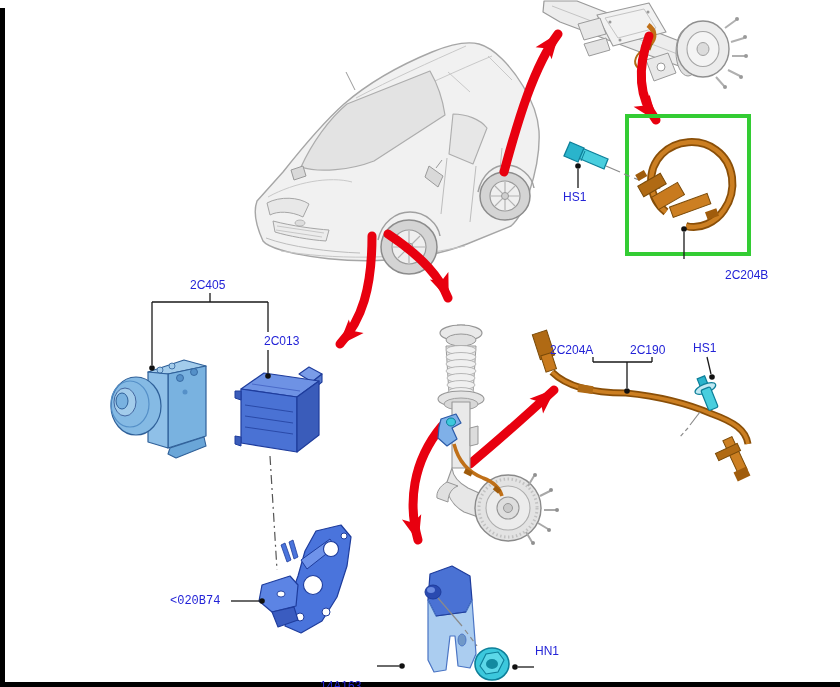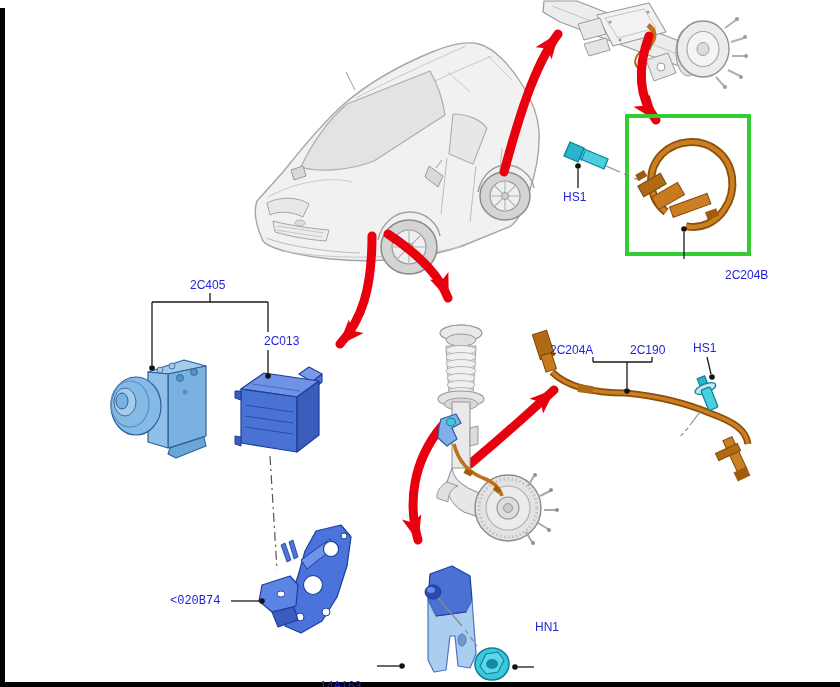--- a/index.html
+++ b/index.html
@@ -289,19 +289,19 @@
 
       <path class="leader" d="M707,357 L711,374"></path>
       <circle class="dot" cx="712" cy="377" r="2.8"></circle>
     </g>
   </svg>
 
   <div class="lbl" style="left:190px;top:278px;">2C405</div>
   <div class="lbl" style="left:264px;top:334px;">2C013</div>
   <div class="lbl" style="left:170px;top:594px;font-family:Liberation Mono, monospace;">&lt;020B74</div>
   <div class="lbl" style="left:320px;top:679px;">14A163</div>
-  <div class="lbl" style="left:535px;top:620px;">HN1</div>
+  <div class="lbl" style="left:535px;top:644px;">HN1</div>
   <div class="lbl" style="left:563px;top:190px;">HS1</div>
   <div class="lbl" style="left:681px;top:268px;margin-left:44px;">2C204B</div>
   <div class="lbl" style="left:550px;top:343px;">2C204A</div>
   <div class="lbl" style="left:630px;top:343px;text-align:center;">2C190</div>
   <div class="lbl" style="left:693px;top:341px;">HS1</div>
 </div>
 
 </body></html>

